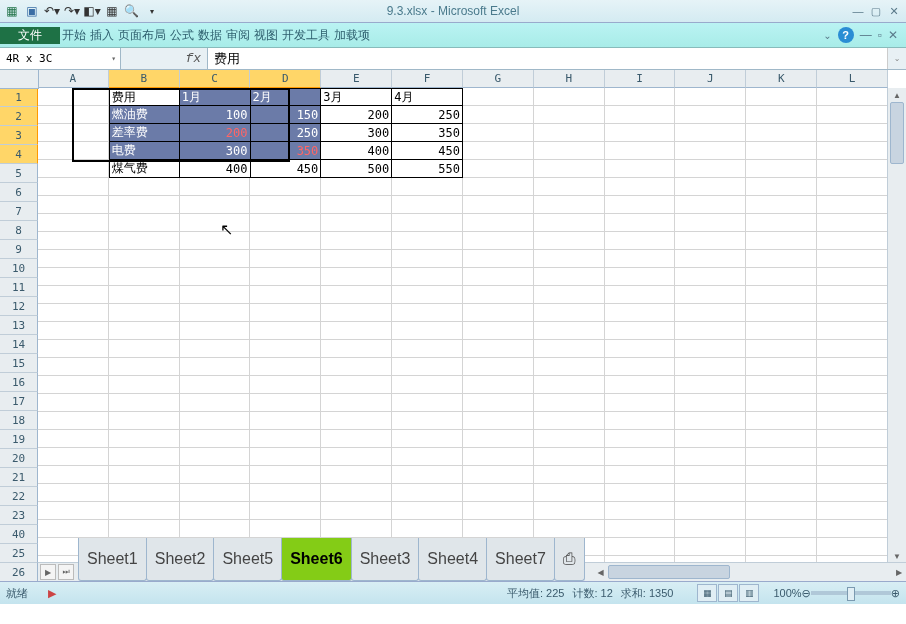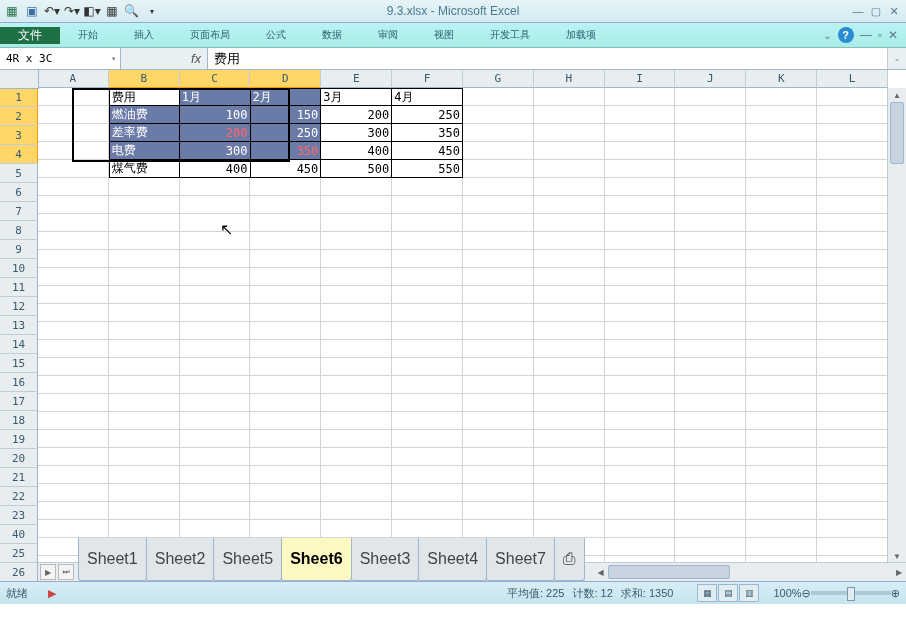--- a/index.html
+++ b/index.html
@@ -4,28 +4,28 @@
 <style>
 html,body{margin:0;padding:0;font-family:"Microsoft YaHei","SimSun",Arial,sans-serif;font-size:12px;background:#fff;overflow:hidden;width:906px;height:624px}
 .titlebar{height:22px;background:linear-gradient(#e6f3f7,#d4ebf2);display:flex;align-items:center;border-bottom:1px solid #9ac;position:relative}
 .qat{display:flex;align-items:center;gap:4px;padding-left:4px}
 .qat-ico{width:16px;height:16px;display:flex;align-items:center;justify-content:center;font-size:12px;color:#333}
 .app-title{position:absolute;left:50%;transform:translateX(-50%);color:#4a7a8c;font-size:12px}
 .win-ctrls{margin-left:auto;display:flex;gap:2px;padding-right:4px}
 .win-ctrls span{width:16px;height:14px;display:flex;align-items:center;justify-content:center;color:#5a7a8a;font-size:11px;cursor:pointer}
 .ribbon-tabs{height:24px;background:linear-gradient(#baf3f3,#a8ece8);display:flex;align-items:center;border-bottom:1px solid #8bb}
 .file-tab{background:#1e7145;color:#fff;padding:0 18px;display:flex;align-items:center;font-size:12px;cursor:pointer}
-.tab{padding:0 18px;display:flex;align-items:center;color:#2e5f6e;cursor:pointer;font-size:10px}
+.tab{padding:0 2px;display:flex;align-items:center;color:#2e5f6e;cursor:pointer;font-size:12px}
 .ribbon-right{margin-left:auto;display:flex;align-items:center;gap:6px;padding-right:8px}
 .help-ico{width:16px;height:16px;border-radius:50%;background:#2a8dd4;color:#fff;display:flex;align-items:center;justify-content:center;font-size:11px;font-weight:bold}
 .fx-bar{height:21px;display:flex;align-items:stretch;border-bottom:1px solid #a0b8c8;background:#e8f0f4}
 .name-box{width:108px;border-right:1px solid #a0b8c8;display:flex;align-items:center;padding:4px 6px;background:#fff;font-family:"Lucida Console",monospace;font-size:11px;position:relative}
 .name-box::after{content:"▾";position:absolute;right:4px;color:#666;font-size:8px}
 .fx-btns{width:80px;border-right:1px solid #a0b8c8;display:flex;align-items:center;justify-content:flex-end;gap:4px;padding-right:6px;color:#888}
-.fx-sym{font-style:italic;font-family:Liberation Sans, sans-serif;color:#555;font-size:13px}
+.fx-sym{font-style:italic;font-family:Liberation Mono, monospace;color:#555;font-size:13px}
 .fx-input{flex:1;background:#fff;display:flex;align-items:center;padding:0 6px;font-family:"SimSun",monospace;font-size:13px}
 .fx-expand{width:18px;border-left:1px solid #ccc;display:flex;align-items:center;justify-content:center;color:#888;font-size:8px}
 .grid-area{position:relative;height:511px;background:#fff;overflow:hidden}
 .corner{position:absolute;left:0;top:0;width:38px;height:18px;background:#e8edf0;border-right:1px solid #9eb6ce;border-bottom:1px solid #9eb6ce;z-index:3}
 .col-headers{position:absolute;left:38px;top:0;right:18px;height:18px;display:flex;z-index:2}
 .ch{width:72px;background:#e8edf0;border-right:1px solid #c0cdd8;border-bottom:1px solid #9eb6ce;display:flex;align-items:center;justify-content:center;color:#3a5a6c;font-size:11px;font-family:"Lucida Console",monospace}
 .ch.sel{background:#ffd668;border-bottom-color:#f90}
 .row-headers{position:absolute;left:0;top:18px;width:38px;bottom:18px;z-index:2}
 .rh{height:18px;background:#e8edf0;border-right:1px solid #9eb6ce;border-bottom:1px solid #c0cdd8;display:flex;align-items:center;justify-content:center;color:#3a5a6c;font-size:11px;font-family:"Lucida Console",monospace}
 .rh.sel{background:#ffd668;border-right-color:#f90}
@@ -44,21 +44,21 @@
 .sel-frame{position:absolute;border:2px solid #000;pointer-events:none;z-index:5}
 .cursor-arrow{position:absolute;left:220px;top:150px;z-index:10;pointer-events:none;font-size:16px;color:#000}
 .vscroll{position:absolute;right:0;top:18px;width:18px;bottom:18px;background:#e8edf0;border-left:1px solid #c0cdd8}
 .vscroll .thumb{position:absolute;top:14px;left:2px;right:2px;height:60px;background:#c8d4e0;border:1px solid #9eb6ce;border-radius:2px}
 .vscroll .arr{position:absolute;left:0;right:0;height:14px;display:flex;align-items:center;justify-content:center;font-size:8px;color:#666}
 .hscroll-area{position:absolute;left:0;right:0;bottom:0;height:18px;background:#e8edf0;border-top:1px solid #c0cdd8;display:flex}
 .tab-nav{display:flex;align-items:center;padding:0 4px;gap:2px}
 .tab-nav span{width:14px;height:14px;display:flex;align-items:center;justify-content:center;font-size:8px;color:#666;border:1px solid #bbb;background:#f4f4f4;cursor:pointer}
 .sheet-tabs{display:flex;align-items:flex-end;height:18px}
 .sheet-tab{padding:12px 8px;background:#e0e6ea;border:1px solid #9eb6ce;border-top:none;font-size:16px;cursor:pointer;margin-right:-1px;font-family:Liberation Sans, sans-serif;color:#444;border-radius:0 0 3px 3px}
-.sheet-tab.active{background:#fef9c3;font-weight:bold;color:#000}
+.sheet-tab.active{background:#84cc16;font-weight:bold;color:#000}
 .hscroll{flex:1;display:flex;align-items:center;margin-left:10px;position:relative}
 .hscroll .track{flex:1;height:14px;background:#e8edf0;position:relative}
 .hscroll .thumb{position:absolute;left:0;width:120px;top:0;bottom:0;background:#c8d4e0;border:1px solid #9eb6ce;border-radius:2px}
 .hscroll .arr{width:14px;height:14px;display:flex;align-items:center;justify-content:center;font-size:8px;color:#666}
 .statusbar{height:22px;background:linear-gradient(#d8eef4,#c4e4ee);border-top:1px solid #9ac;display:flex;align-items:center;padding:0 6px;font-size:11px;color:#3a5a6c;gap:14px}
 .statusbar .ready{margin-right:6px}
 .statusbar .stats{margin-left:auto;display:flex;gap:8px;margin-right:10px}
 .view-btns{display:flex;gap:1px}
 .view-btns span{width:18px;height:16px;border:1px solid #9eb6ce;background:#e0eef4;display:flex;align-items:center;justify-content:center;font-size:9px;cursor:pointer}
 .zoom{display:flex;align-items:center;}

